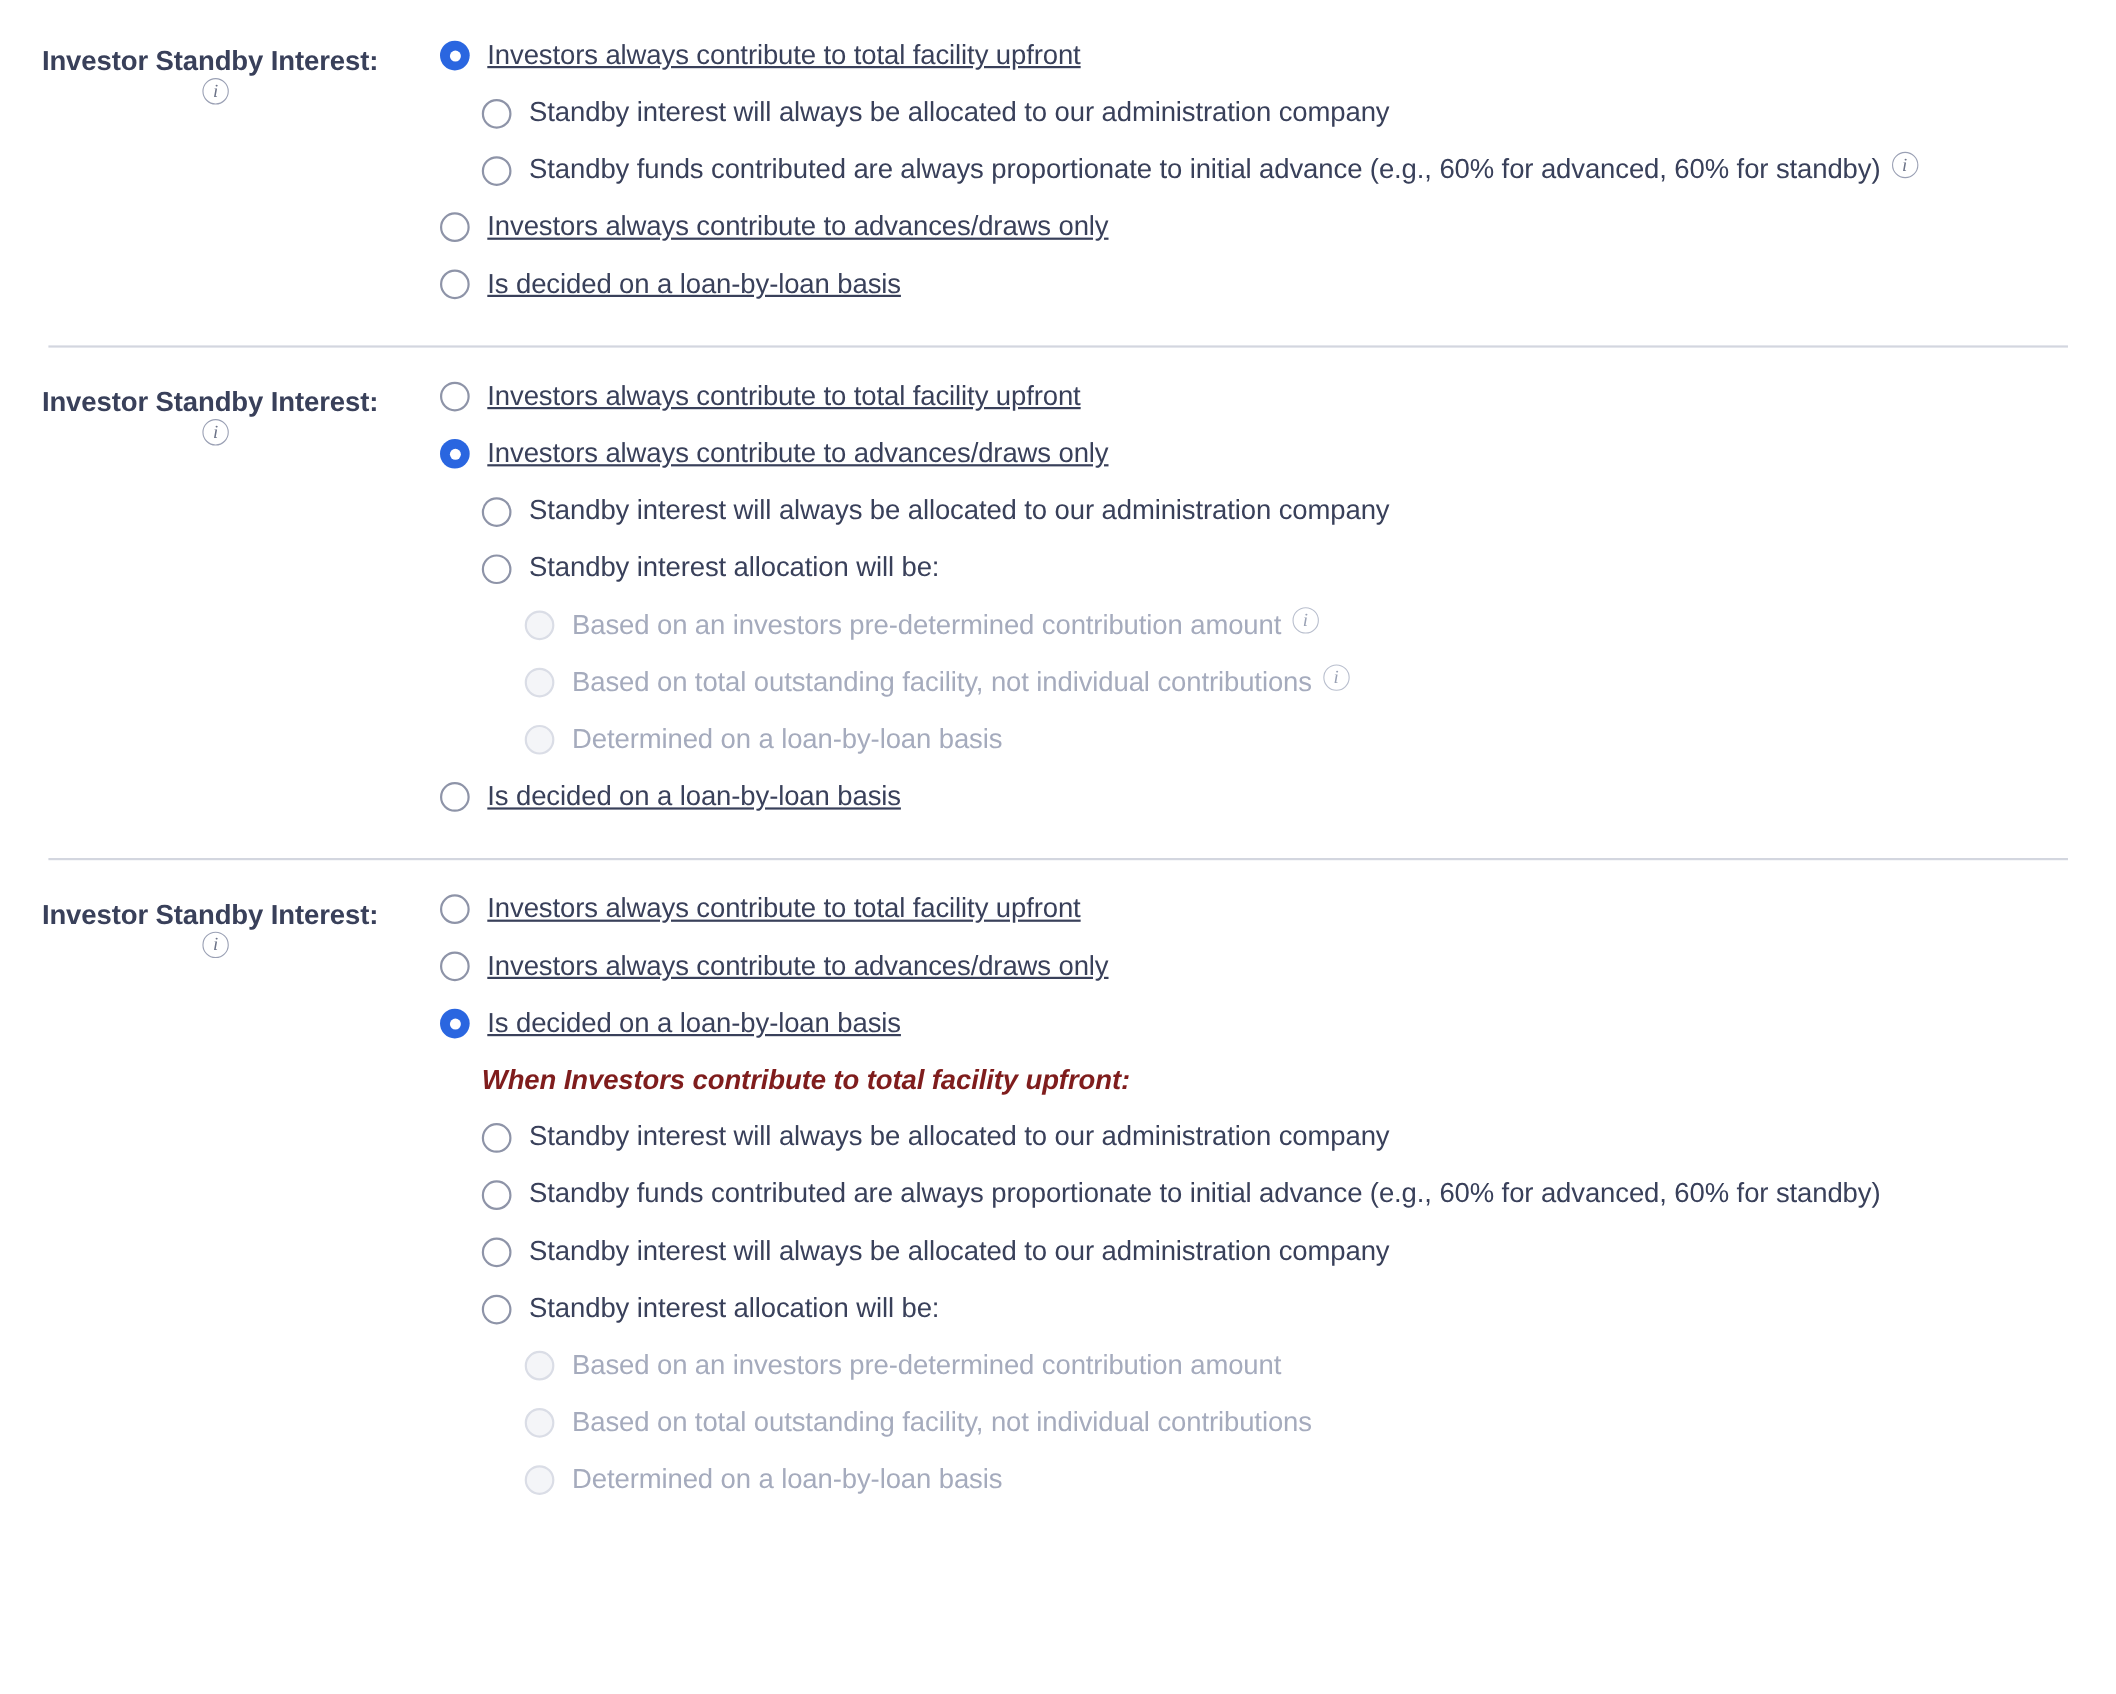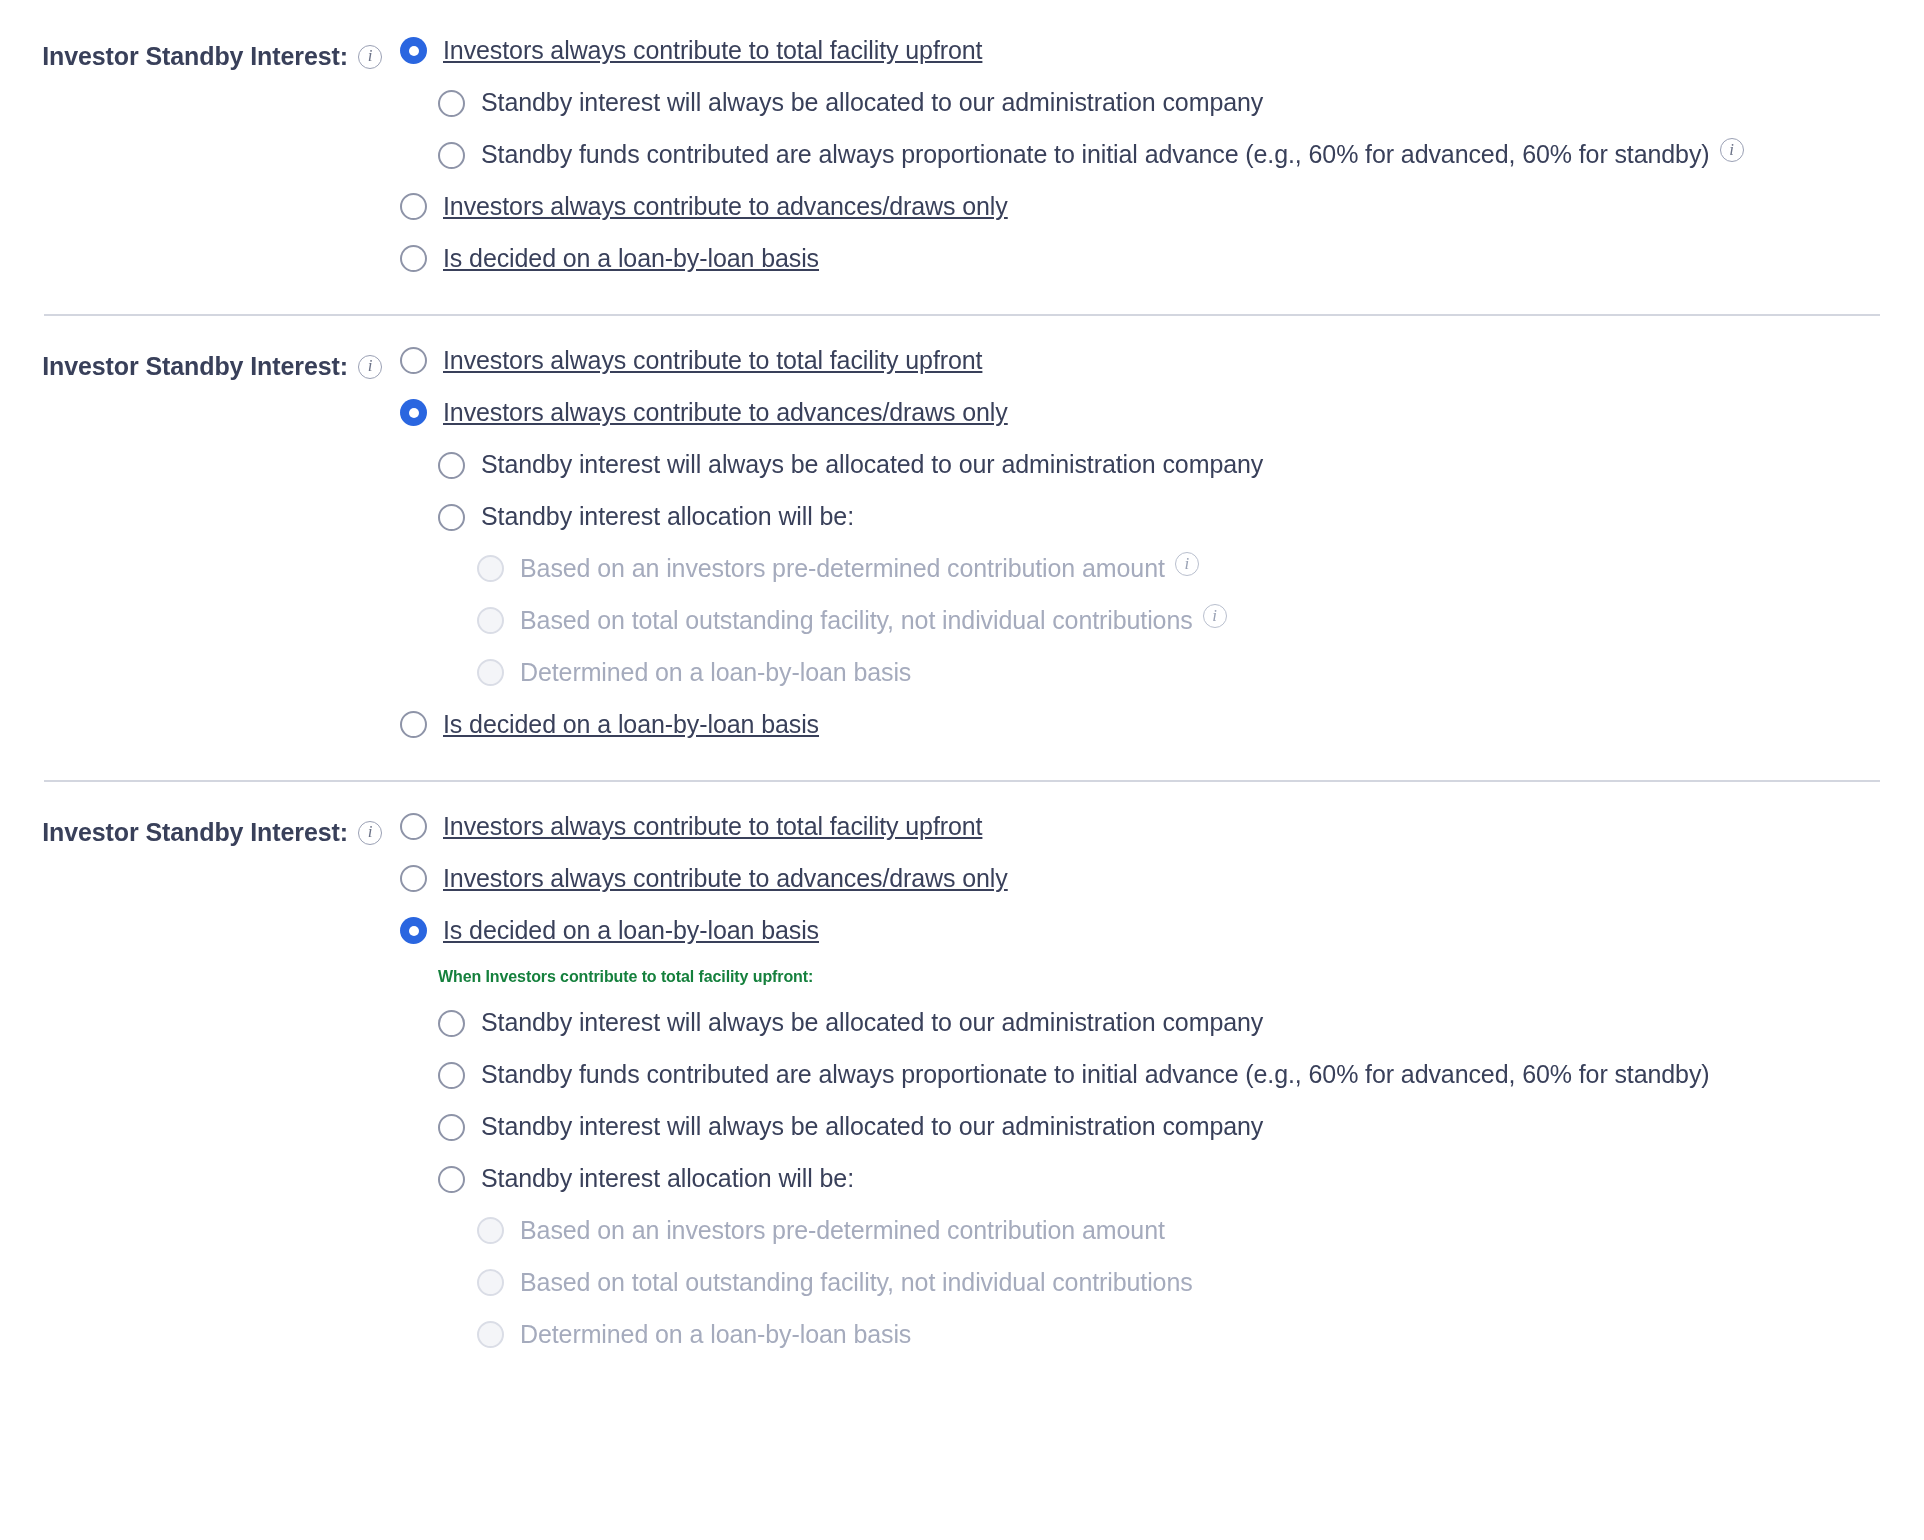--- a/index.html
+++ b/index.html
@@ -28,20 +28,21 @@
   .section-3 { padding-top: 26px; }
 
   .label-col {
     width: 400px;
     min-width: 400px;
     display: flex;
     align-items: center;
     justify-content: flex-end;
     padding-right: 18px;
     padding-top: 10px;
+    flex-direction: column;
   }
   .field-label {
     font-size: 25px;
     font-weight: bold;
     color: #39405a;
     letter-spacing: -0.1px;
     white-space: nowrap;
   }
   .options-col {
     flex: 1;
@@ -124,26 +125,27 @@
     align-items: flex-start;
   }
 
   
   .lvl-0 { margin-left: 0px; text-decoration: underline; }
   .lvl-1 { margin-left: 38px; align-items: center; }
   .lvl-2 { margin-left: 77px; }
 
   
   .group-heading {
-    font-size: 16px;
+    font-size: 25px;
     font-weight: bold;
-    color: #15803d;
+    color: #7f1d1d;
     letter-spacing: -0.1px;
     margin-bottom: 20px;
     margin-top: 24px;
+    font-style: italic;
   }
   .group-heading.first { margin-top: 22px; }
 
   
   .divider {
     height: 2px;
     background: #d3d6df;
     margin: 20px 44px 0 44px;
   }
 </style>

